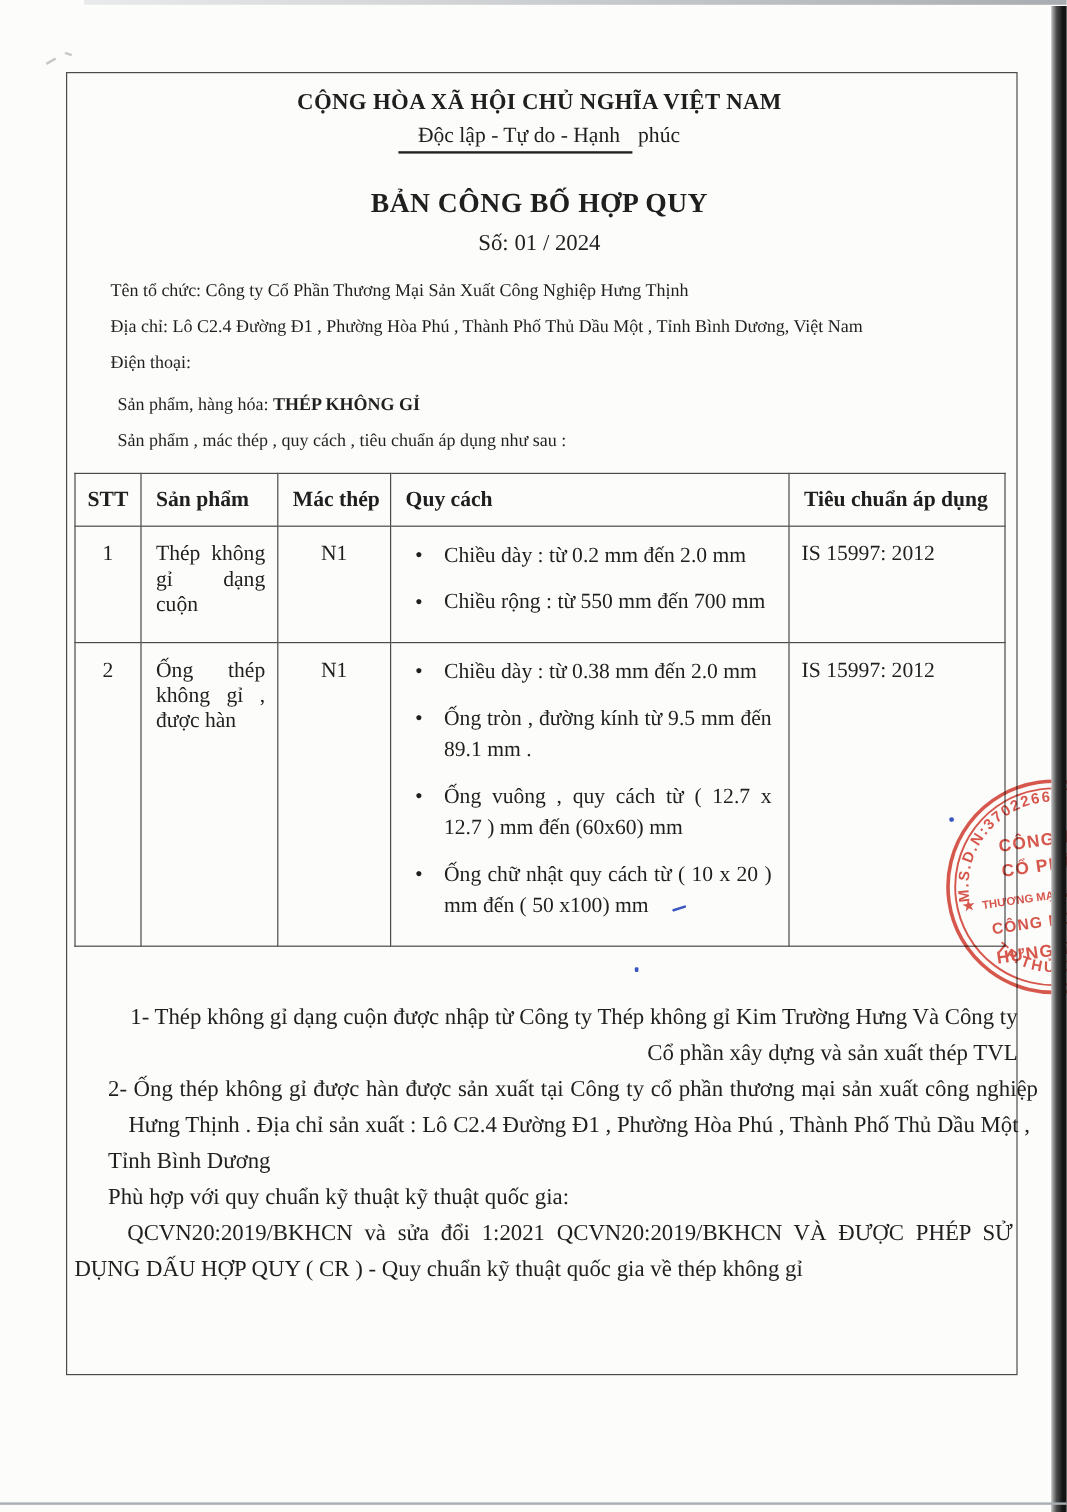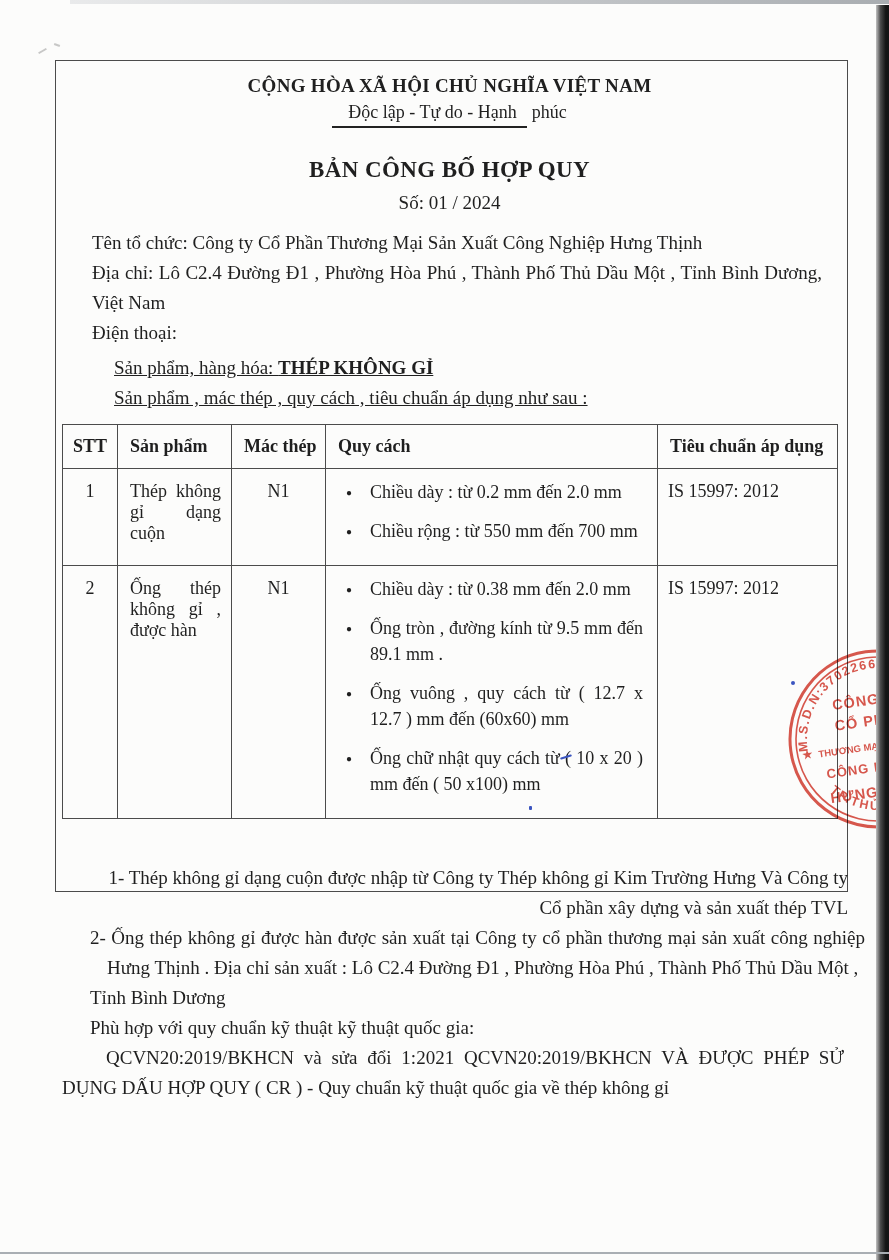--- a/index.html
+++ b/index.html
@@ -19,35 +19,35 @@
   .pencil{position:absolute;background:#9b9b9b;opacity:.55;z-index:1;}
   .pencil.m1{left:38px;top:50px;width:9px;height:2px;transform:rotate(-30deg);}
   .pencil.m2{left:54px;top:44px;width:6px;height:2px;transform:rotate(20deg);}
   .pen{position:absolute;background:#3b55c0;z-index:4;border-radius:1px;}
   .pen.p1{left:560px;top:756px;width:12px;height:2px;transform:rotate(-18deg);}
   .pen.p2{left:529px;top:806px;width:3px;height:4px;}
   .pen.p3{left:791px;top:681px;width:4px;height:4px;border-radius:50%;}
 
   
   .doc-box{
-    position:absolute;left:55px;top:60px;width:793px;height:832px;
+    position:absolute;left:55px;top:60px;width:793px;height:1086px;
     border:1.6px solid #4b4b4b;box-sizing:border-box;
     padding:12px 4px 0 0;
   }
   .nat-header{margin-top:2px;text-align:center;font-weight:bold;font-size:19px;letter-spacing:.3px;}
   .motto{margin-top:5px;text-align:center;font-weight:normal;font-size:18px;}
   .motto-u{display:inline-block;border-bottom:2.2px solid #222;padding:0 10px 3px 16px;}
   .motto-tail{margin-left:5px;}
   .doc-title{margin-top:29px;text-align:center;font-weight:bold;font-size:23px;letter-spacing:.4px;}
   .doc-number{margin-top:9px;text-align:center;font-size:19px;}
 
-  .info{margin:14px 20px 0 36px;font-size:19px;line-height:30px;}
+  .info{margin:14px 20px 0 36px;font-size:15px;line-height:30px;}
   .info p{margin:0;}
   .info .addr{text-align:justify;width:730px;}
-  .info .shift{margin-left:22px;text-decoration:underline;}
+  .info .shift{margin-left:6px;}
   .info .gap{margin-top:5px;}
   .bold{font-weight:bold;}
 
   table.spec{border-collapse:collapse;margin:11px 0 0 6px;table-layout:fixed;width:775px;
     font-size:18px;}
   table.spec col.c1{width:55px;} table.spec col.c2{width:114px;}
   table.spec col.c3{width:94px;} table.spec col.c4{width:332px;}
   table.spec col.c5{width:180px;}
   table.spec th,table.spec td{border:1.6px solid #4b4b4b;vertical-align:top;box-sizing:border-box;}
   table.spec th{font-weight:bold;text-align:left;padding:11px 8px 11px 12px;}

